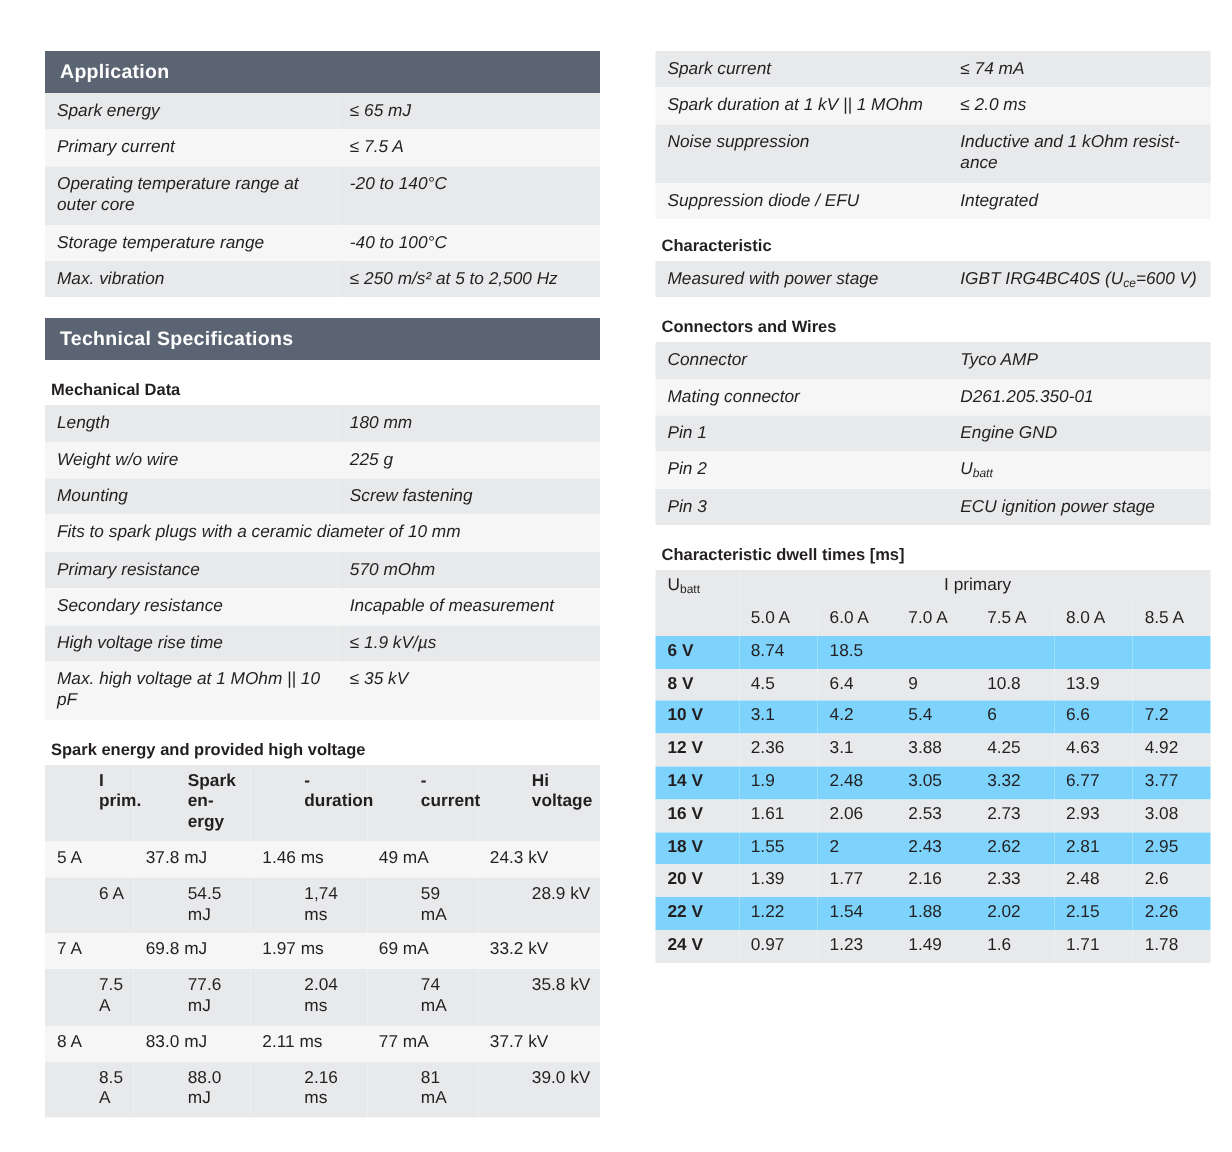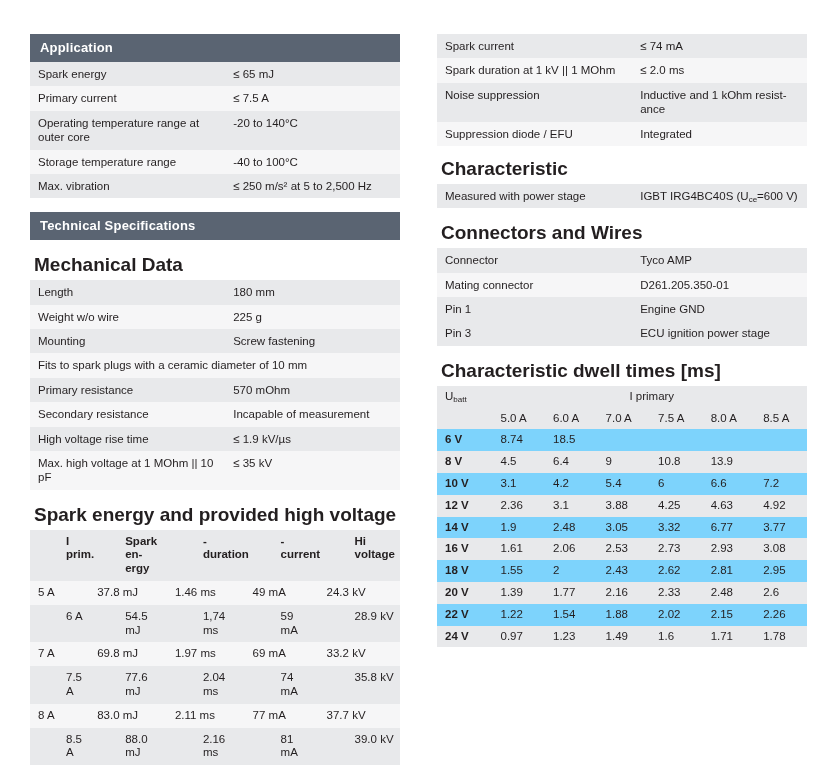--- a/index.html
+++ b/index.html
@@ -34,30 +34,31 @@
     background: #5a6472;
     color: #ffffff;
     font-weight: bold;
     font-size: 13px;
     padding: 6px 10px 7px 10px;
     letter-spacing: 0.2px;
   }
   
   .sub-head {
     font-weight: bold;
-    font-size: 19px;
+    font-size: 11px;
     color: #231f20;
     margin: 14px 0 4px 4px;
   }
   .sub-head.tight { margin-top: 12px; }
 
   table.kv {
     border-collapse: collapse;
     width: 100%;
     table-layout: fixed;
+    font-style: italic;
   }
   table.kv td {
     padding: 5px 8px 5px 8px;
     vertical-align: top;
     line-height: 1.25;
     font-size: 11.5px;
     border: none;
   }
   table.kv tr.odd td { background: #e8e9eb; }
   table.kv tr.even td { background: #f6f6f7; }
@@ -290,20 +291,24 @@
           <td class="k">Connector</td>
           <td class="v">Tyco AMP</td>
         </tr>
         <tr class="even">
           <td class="k">Mating connector</td>
           <td class="v">D261.205.350-01</td>
         </tr>
         <tr class="odd">
           <td class="k">Pin 1</td>
           <td class="v">Engine GND</td>
+        </tr>
+        <tr class="even">
+          <td class="k">Pin 2</td>
+          <td class="v"><span>U</span><sub>batt</sub></td>
         </tr>
         <tr class="odd">
           <td class="k">Pin 3</td>
           <td class="v">ECU ignition power stage</td>
         </tr>
       </tbody>
     </table>
 
     <div class="sub-head">Characteristic dwell times [ms]</div>
     <table class="dwell">

